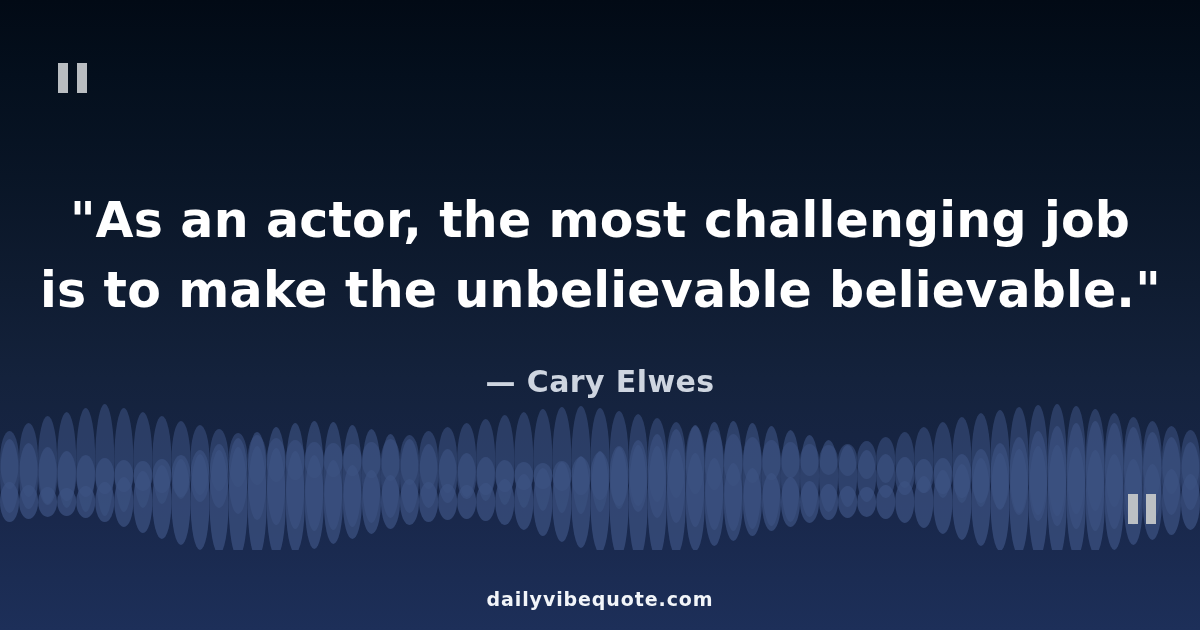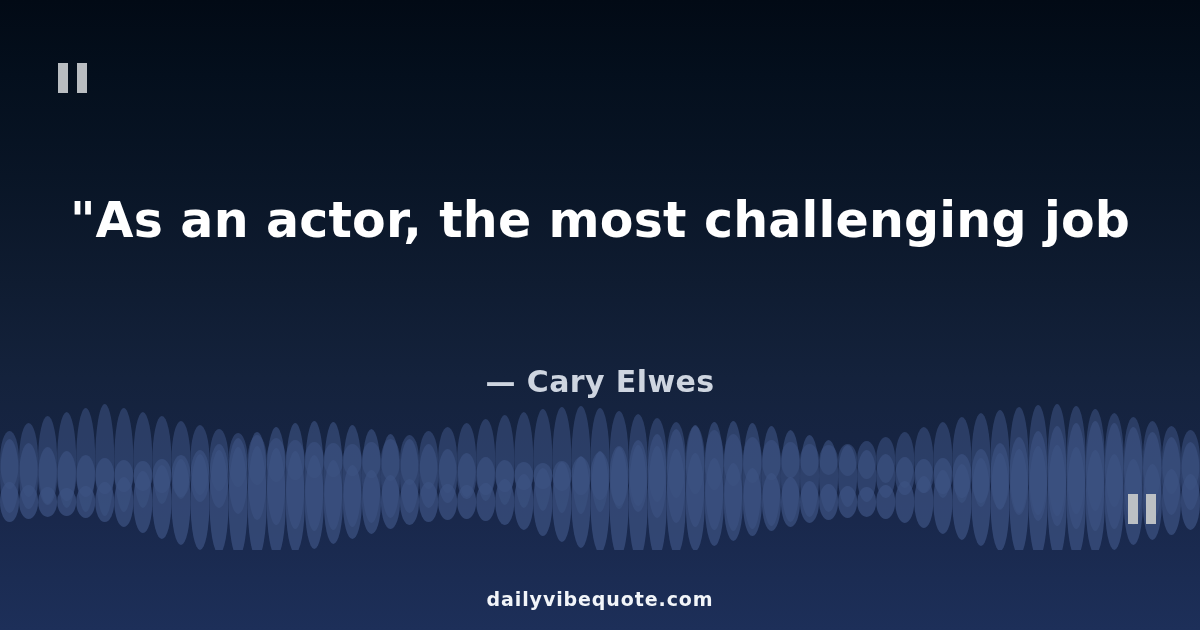--- a/index.html
+++ b/index.html
@@ -341,19 +341,20 @@
     <span></span>
   </div>
 
   <div class="quote-glyph" id="quote-mark-bottom">
     <span></span>
     <span></span>
   </div>
 
   <div id="quote-block">
     <span class="quote-line">"As an actor, the most challenging job</span>
+    <span class="quote-line">is to make the unbelievable believable."</span>
   </div>
 
   <div id="footer">dailyvibequote.com</div>
 
   <div id="attribution">— Cary Elwes</div>
 
 </div>
 
 </body></html>

